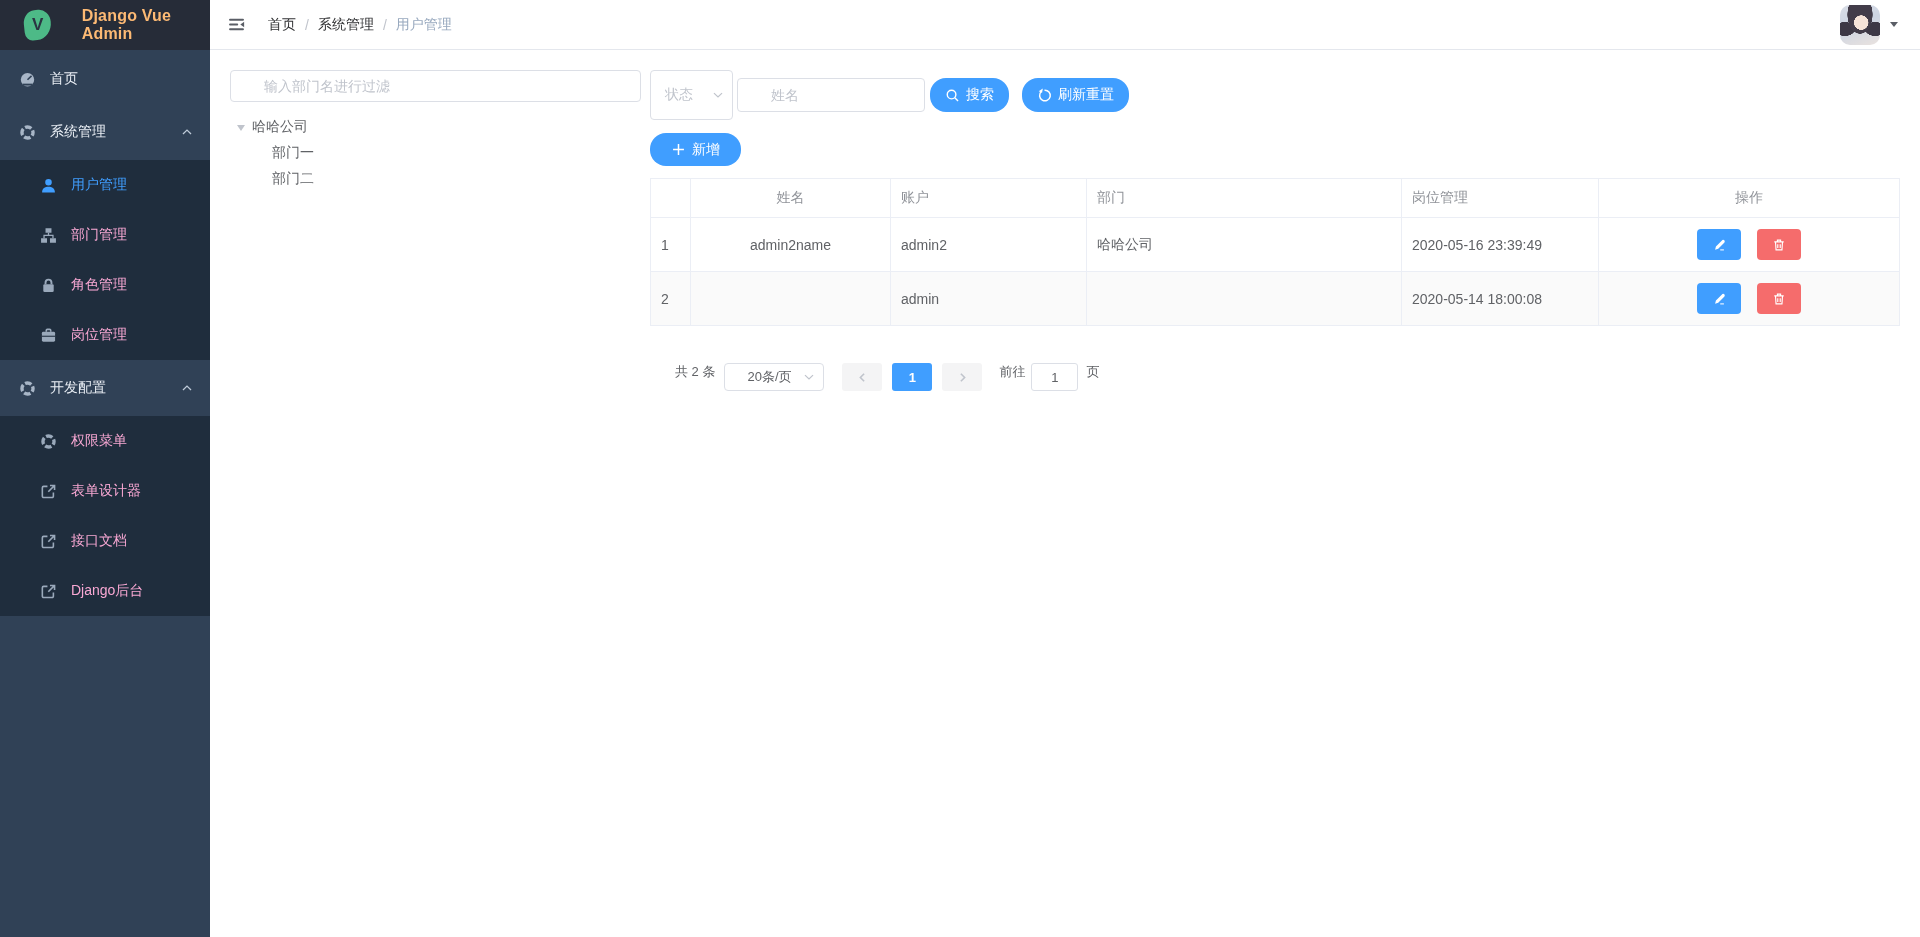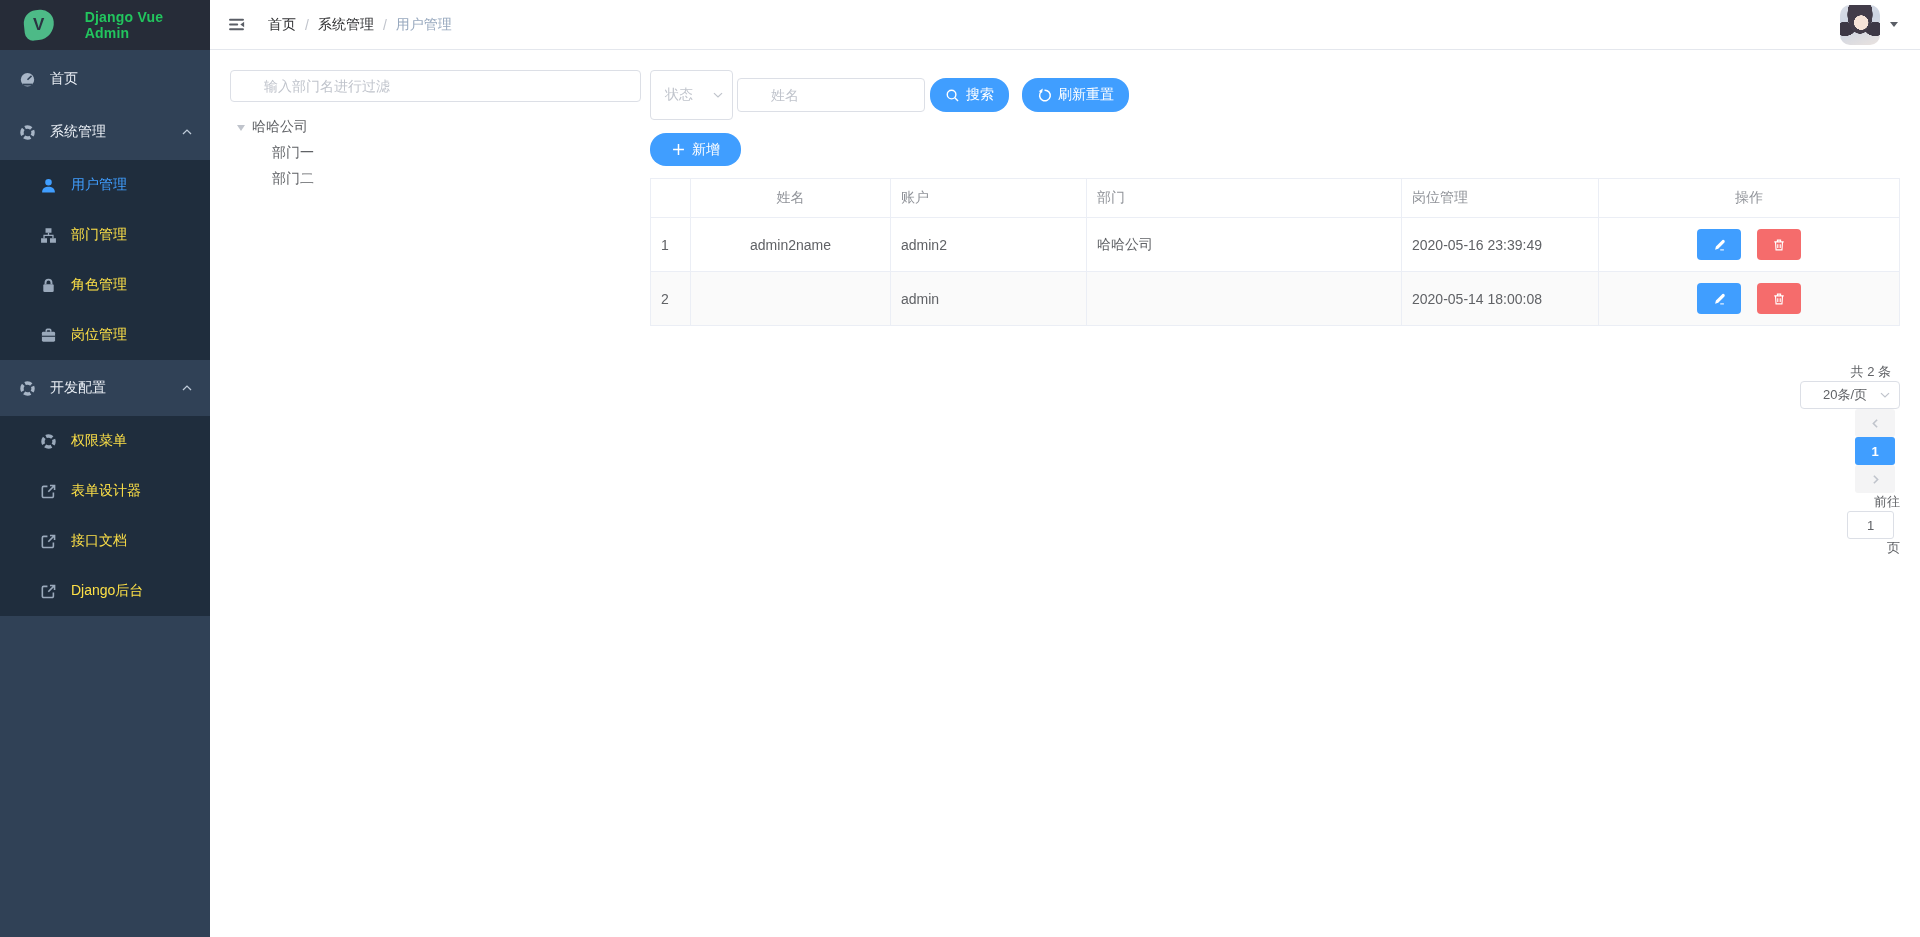--- a/index.html
+++ b/index.html
@@ -6,31 +6,31 @@
   html,body { width:1920px; height:937px; overflow:hidden;
     font-family:"Liberation Sans","DejaVu Sans",sans-serif; background:#fff; }
   .app { display:flex; width:100%; height:100%; }
 
   
   .sidebar { width:210px; height:100%; background:#304156; flex-shrink:0; }
   .logo-bar { height:50px; background:#262c38; display:flex; align-items:center; padding-left:24px; }
   .logo-mark { width:30px; height:30px; background:#4dba87; border-radius:46% 46% 60% 30%;
     display:flex; align-items:center; justify-content:center; transform:rotate(-6deg); }
   .logo-mark span { color:#2b3442; font-weight:bold; font-size:17px; transform:rotate(6deg); }
-  .logo-title { color:#22c55e; font-weight:bold; font-size:14px; margin-left:31px; letter-spacing:.2px; }
+  .logo-title { color:#fdba74; font-weight:bold; font-size:16px; margin-left:31px; letter-spacing:.2px; }
 
   .menu { padding-top:4px; }
   .menu-item { height:50px; display:flex; align-items:center; padding-left:19px;
     color:#eaeff5; font-size:14px; cursor:pointer; position:relative; --row-bg:#304156; }
   .menu-item .mi { width:17px; height:17px; margin-right:14px; flex-shrink:0; color:#a8b6c7; }
   .menu-item .mi svg { width:100%; height:100%; display:block; }
   .section-head { height:56px; }
   .section-caret { position:absolute; right:16px; top:50%; margin-top:-7px; width:14px; height:14px; }
   .submenu { background:#1f2d3d; }
-  .submenu .menu-item { padding-left:40px; color:#fde047; --row-bg:#1f2d3d; }
+  .submenu .menu-item { padding-left:40px; color:#f9a8d4; --row-bg:#1f2d3d; }
   .submenu .menu-item .mi { color:#9aa9bb; }
   .menu-item.active, .menu-item.active .mi { color:#409eff; }
 
   
   .main { flex:1; display:flex; flex-direction:column; min-width:0; }
   .navbar { height:50px; display:flex; align-items:center; border-bottom:1px solid #e4e7ed; background:#fff; }
   .hamburger { padding:0 15px 0 18px; height:100%; display:flex; align-items:center; cursor:pointer; }
   .hamburger svg { width:17px; height:17px; }
   .breadcrumb { display:flex; align-items:center; font-size:14px; margin-left:8px; }
   .bc-link { color:#303133; cursor:pointer; }
@@ -87,32 +87,32 @@
   .user-table td { height:54px; color:#606266; background:#fff; }
   .user-table .c-center { text-align:center; }
   .user-table tr.striped td { background:#fafafa; }
   .mini-btn { width:44px; height:31px; border:none; border-radius:4px; display:inline-flex;
     align-items:center; justify-content:center; cursor:pointer; margin:0 6px; vertical-align:middle; }
   .mini-btn svg { width:14px; height:14px; }
   .edit-btn { background:#409eff; }
   .del-btn { background:#f56c6c; }
 
   
-  .pagination { margin-top:37px; display:flex; align-items:flex-end; padding-left:25px;
-    font-size:13px; color:#606266;flex-direction:column; }
+  .pagination { margin-top:37px; display:flex; align-items:flex-start; padding-left:25px;
+    font-size:13px; color:#606266; }
   .pg-total { margin-right:9px; }
   .pg-size { width:100px; height:28px; justify-content:center; border-radius:4px; }
   .pg-size .val { font-size:13px; color:#606266; margin-right:10px; }
   .pg-btn { width:40px; height:28px; background:#f4f4f5; border:none; border-radius:3px;
     margin:0 5px; display:inline-flex; align-items:center; justify-content:center; cursor:pointer; }
   .pg-btn:first-of-type { margin-left:18px; }
   .pg-btn svg { width:13px; height:13px; }
   .pg-num { width:40px; height:28px; background:#409eff; color:#fff; border:none; border-radius:3px;
     margin:0 5px; font-size:13px; font-weight:bold; cursor:pointer; }
-  .pg-goto { margin-left:29px; }
+  .pg-goto { margin-left:12px; }
   .pg-input { width:47px; height:28px; border:1px solid #dcdfe6; border-radius:3px; text-align:center;
     font-size:13px; color:#606266; margin:0 6px; outline:none; }
   .pg-unit { margin-left:2px; }
 </style>
 </head>
 <body>
 
 <div class="app">
 
   <aside class="sidebar">

